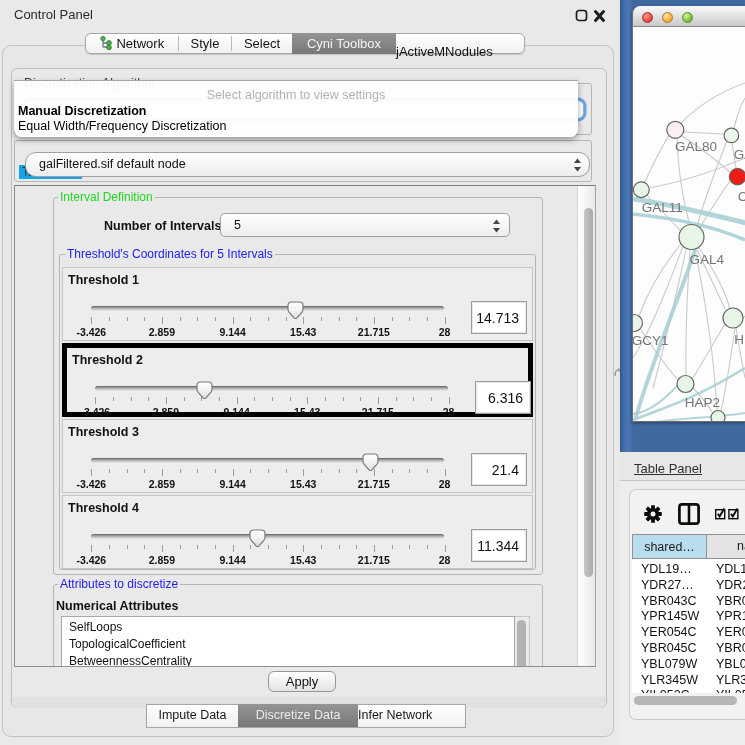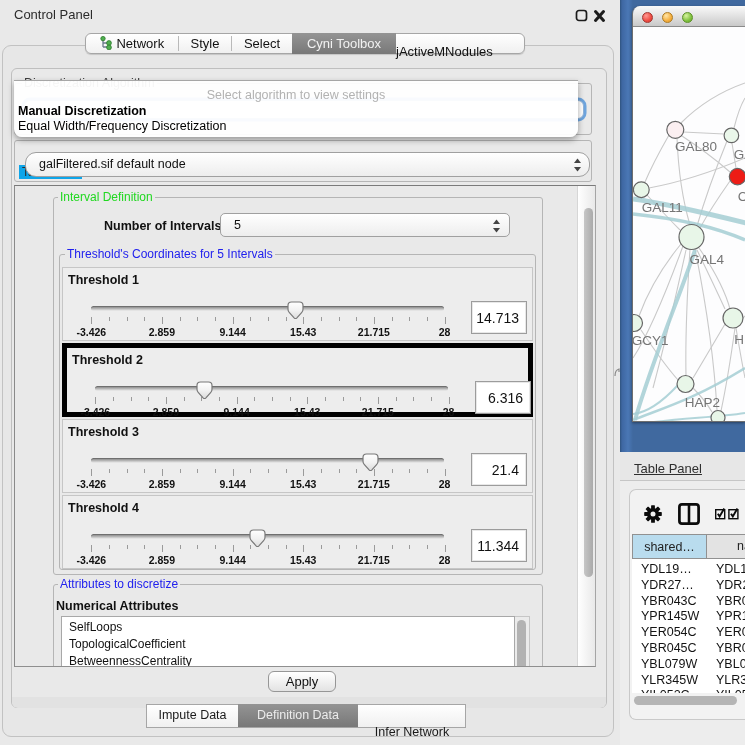--- a/index.html
+++ b/index.html
@@ -261,22 +261,22 @@
     <div class="abs" style="left:6px;top:22px;width:9px;height:369px;border-radius:4.5px;background:linear-gradient(to right,#c6c6c6,#aaaaaa);"></div>
   </div>
 </div>
 
 <div class="abs" style="left:268px;top:671px;width:68px;height:21px;border:1px solid #969696;border-radius:6px;background:linear-gradient(#ffffff,#e3e3e3);text-align:center;line-height:19px;font-size:13px;color:#111;">Apply</div>
 
 <div class="abs" style="left:12px;top:697px;width:594px;height:11px;background:#e2e2e2;border-radius:0 0 6px 6px;"></div>
 
 <div class="abs" id="bottabs" style="left:146px;top:704px;width:320px;height:24px;background:linear-gradient(#ffffff,#f0f0f0);border:1px solid #a6a6a6;border-radius:0;font-size:12.5px;color:#1a1a1a;">
   <div class="abs" style="left:0;top:0;width:91px;height:21px;line-height:21px;text-align:center;">Impute Data</div>
-  <div class="abs" style="left:91px;top:-1px;width:120px;height:23px;line-height:23px;text-align:center;background:linear-gradient(#949494,#787878);color:#ececec;">Definition Data</div>
-  <div class="abs" style="left:211px;top:17px;width:108px;height:15px;line-height:21px;text-align:center;">Infer Network</div>
+  <div class="abs" style="left:91px;top:-1px;width:120px;height:23px;line-height:23px;text-align:center;background:linear-gradient(#949494,#787878);color:#ececec;">Discretize Data</div>
+  <div class="abs" style="left:211px;top:0;width:108px;height:15px;line-height:21px;">Infer Network</div>
 </div>
 
 <svg class="abs" style="left:614px;top:368px;" width="7" height="9" viewBox="0 0 7 9">
   <path d="M1 8 Q1 2 5 1 L5 4" fill="none" stroke="#8a8a8a" stroke-width="1.2"></path>
 </svg>
 
 <div class="abs" style="left:14px;top:83px;width:578px;height:52px;border:1px solid #b5b5b5;border-radius:3px;"></div>
 <div class="abs" style="left:22px;top:76px;font-size:12.5px;color:#3c3c3c;background:#e9e9e9;padding:0 2px;">Discretization Algorithm</div>
 <div class="abs" style="left:24px;top:100px;width:560px;height:19px;border:1px solid #8fb3d9;border-radius:6px;background:#fff;box-shadow:0 0 0 2.5px rgba(88,152,219,0.85);"></div>
 <div class="abs" id="popup" style="left:14px;top:80px;width:564px;height:57px;background:rgba(255,255,255,0.95);border-top:1px solid #a6a6a6;border-radius:0 0 8px 8px;box-shadow:0 3px 6px rgba(0,0,0,0.35);">

